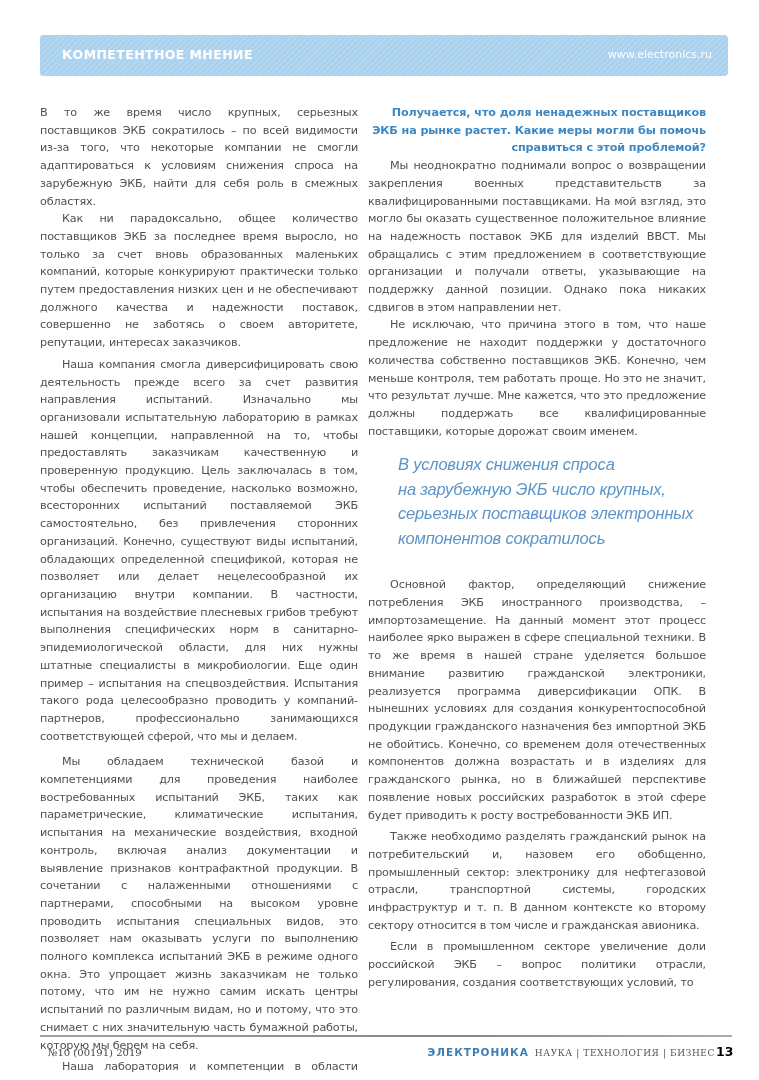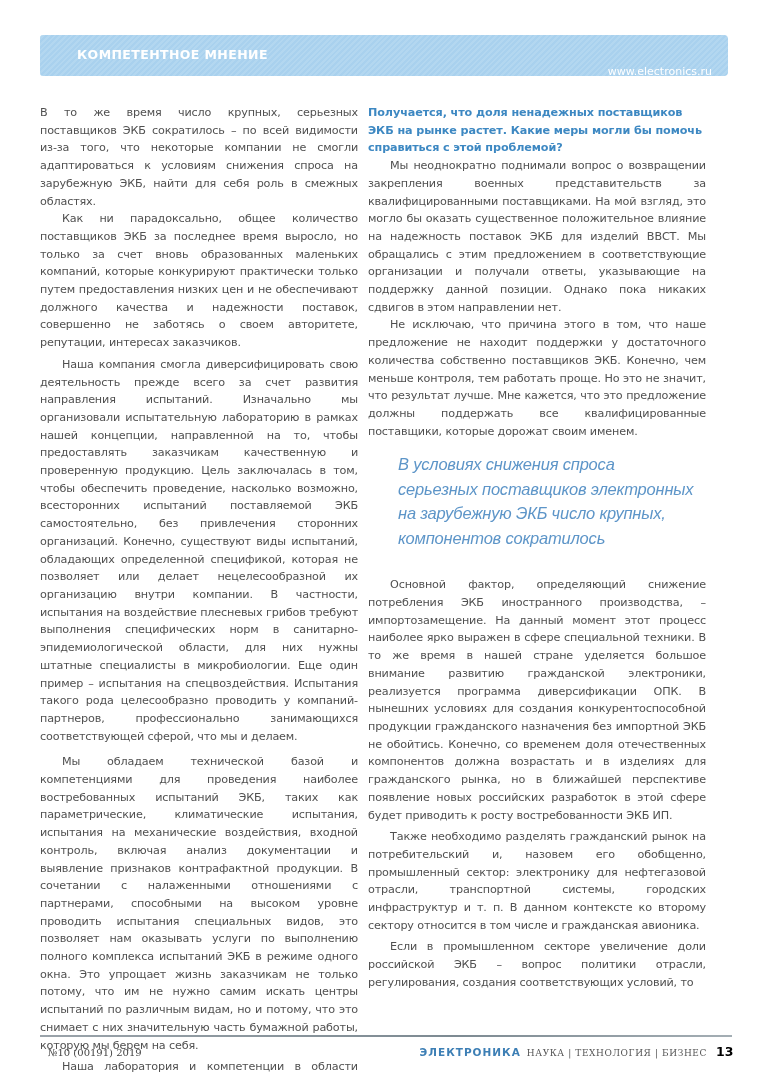--- a/index.html
+++ b/index.html
@@ -10,60 +10,60 @@
     color: #4a4a4a;
   }
   .header-bar {
     position: absolute; left: 40px; top: 35px; width: 688px; height: 41px;
     background: repeating-linear-gradient(135deg, #a9d1ee 0px, #a9d1ee 2px, #b3d7f0 2px, #b3d7f0 4px);
     border-radius: 3px 4px 4px 3px;
   }
   .header-title {
     position: absolute; left: 22px; top: 12px;
     font-family: "DejaVu Sans", sans-serif; font-weight: bold;
-    font-size: 12.5px; letter-spacing: 0.4px; color: #ffffff; margin-left: 15px;
+    font-size: 12.5px; letter-spacing: 0.4px; color: #ffffff;
   }
   .header-url {
     position: absolute; right: 16px; top: 13px;
     font-family: "DejaVu Sans", sans-serif;
-    font-size: 11px; color: #ffffff; margin-top: 17px;
+    font-size: 11px; color: #ffffff;
   }
   .column {
     position: absolute; top: 104px;
     font-size: 11.2px; line-height: 17.7px; color: #505050;
   }
   .col-left { left: 40px; width: 318px; }
   .col-right { left: 368px; width: 338px; }
   .para {
     margin: 0; text-align: justify; text-indent: 22px;
     hyphens: manual; letter-spacing: -0.15px;
   }
   .question {
     margin: 0; font-weight: bold; color: #3d88c2;
     font-size: 11.2px; line-height: 17.7px; letter-spacing: -0.1px;
-    text-align: left;
+    text-align: right;
   }
   .pullquote {
     position: absolute; left: 398px; top: 452px; width: 330px;
     font-family: Liberation Sans, sans-serif; font-style: italic;
     font-size: 16.5px; line-height: 24.5px; color: #5d95c8;
     letter-spacing: -0.2px;
   }
   .pullquote span { display: block; white-space: nowrap; }
   .gap { height: 6px; }
   .footer-rule {
     position: absolute; left: 40px; top: 1035px; width: 692px; height: 2px;
     background: linear-gradient(90deg, #9aa3aa, #7d8a92 60%, #a4aeb4);
   }
   .footer-issue {
     position: absolute; left: 48px; top: 1047px;
     font-family: "DejaVu Serif", serif; font-size: 10px; color: #444;
   }
   .footer-brand {
-    position: absolute; right: 52px; top: 1046px;
+    position: absolute; right: 44px; top: 1046px;
     font-family: "DejaVu Sans", sans-serif; font-size: 10.5px;
     font-weight: bold; letter-spacing: 1px; color: #3d7fb5;
   }
   .footer-brand .tag {
     font-family: "DejaVu Serif", serif; font-weight: normal;
     letter-spacing: 0.6px; color: #555; font-size: 9px; margin-left: 6px;
   }
   .footer-page {
     position: absolute; left: 716px; top: 1044px;
     font-family: "DejaVu Sans", sans-serif; font-weight: bold;
@@ -96,22 +96,22 @@
   <div style="height:136px"></div>
   <p class="para">Основной фактор, определяющий снижение потребления ЭКБ иностранного производства, – импортозамещение. На данный момент этот процесс наиболее ярко выражен в сфере специальной техники. В то же время в нашей стране уделяется большое внимание развитию гражданской электроники, реализуется программа диверсификации ОПК. В нынешних условиях для создания конкурентоспособной продукции гражданского назначения без импортной ЭКБ не обойтись. Конечно, со временем доля отечественных компонентов должна возрастать и в изделиях для гражданского рынка, но в ближайшей перспективе появление новых российских разработок в этой сфере будет приводить к росту востребованности ЭКБ ИП.</p>
   <div class="gap" style="height:4px"></div>
   <p class="para">Также необходимо разделять гражданский рынок на потребительский и, назовем его обобщенно, промышленный сектор: электронику для нефтегазовой отрасли, транспортной системы, городских инфраструктур и т. п. В данном контексте ко второму сектору относится в том числе и гражданская авионика.</p>
   <div class="gap" style="height:4px"></div>
   <p class="para">Если в промышленном секторе увеличение доли российской ЭКБ – вопрос политики отрасли, регулирования, создания соответствующих условий, то</p>
 </div>
 
 <div class="pullquote">
   <span>В условиях снижения спроса</span>
+  <span>на зарубежную ЭКБ число крупных,</span>
   <span>серьезных поставщиков электронных</span>
-  <span>на зарубежную ЭКБ число крупных,</span>
   <span>компонентов сократилось</span>
 </div>
 
 <div class="footer-rule"></div>
 <div class="footer-issue">№10 (00191) 2019</div>
 <div class="footer-brand">
   <span>ЭЛЕКТРОНИКА</span><span class="tag">НАУКА | ТЕХНОЛОГИЯ | БИЗНЕС</span>
 </div>
 <div class="footer-page">13</div>
 

